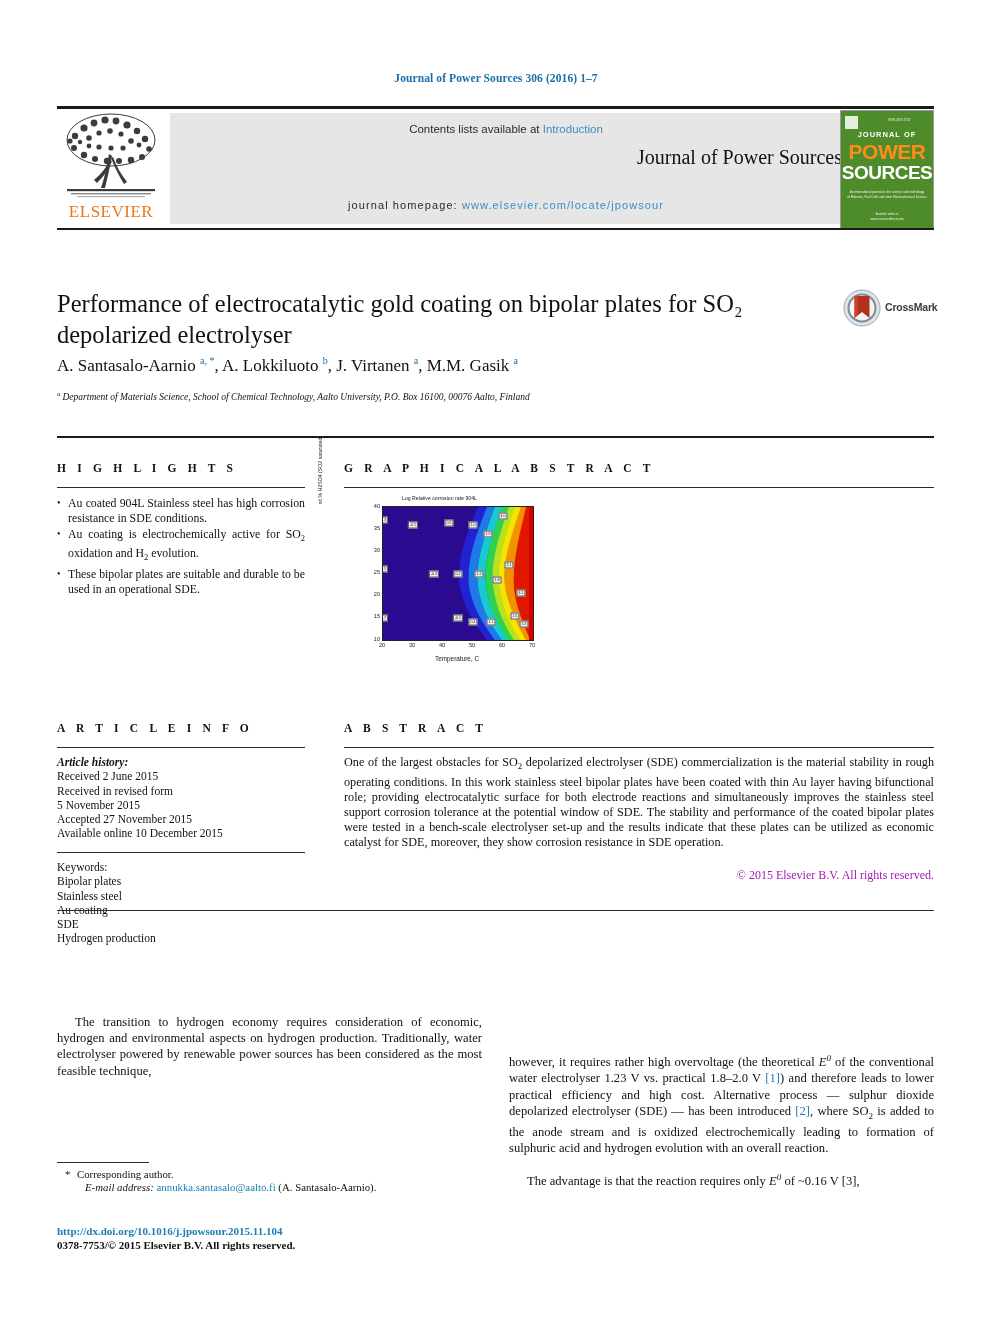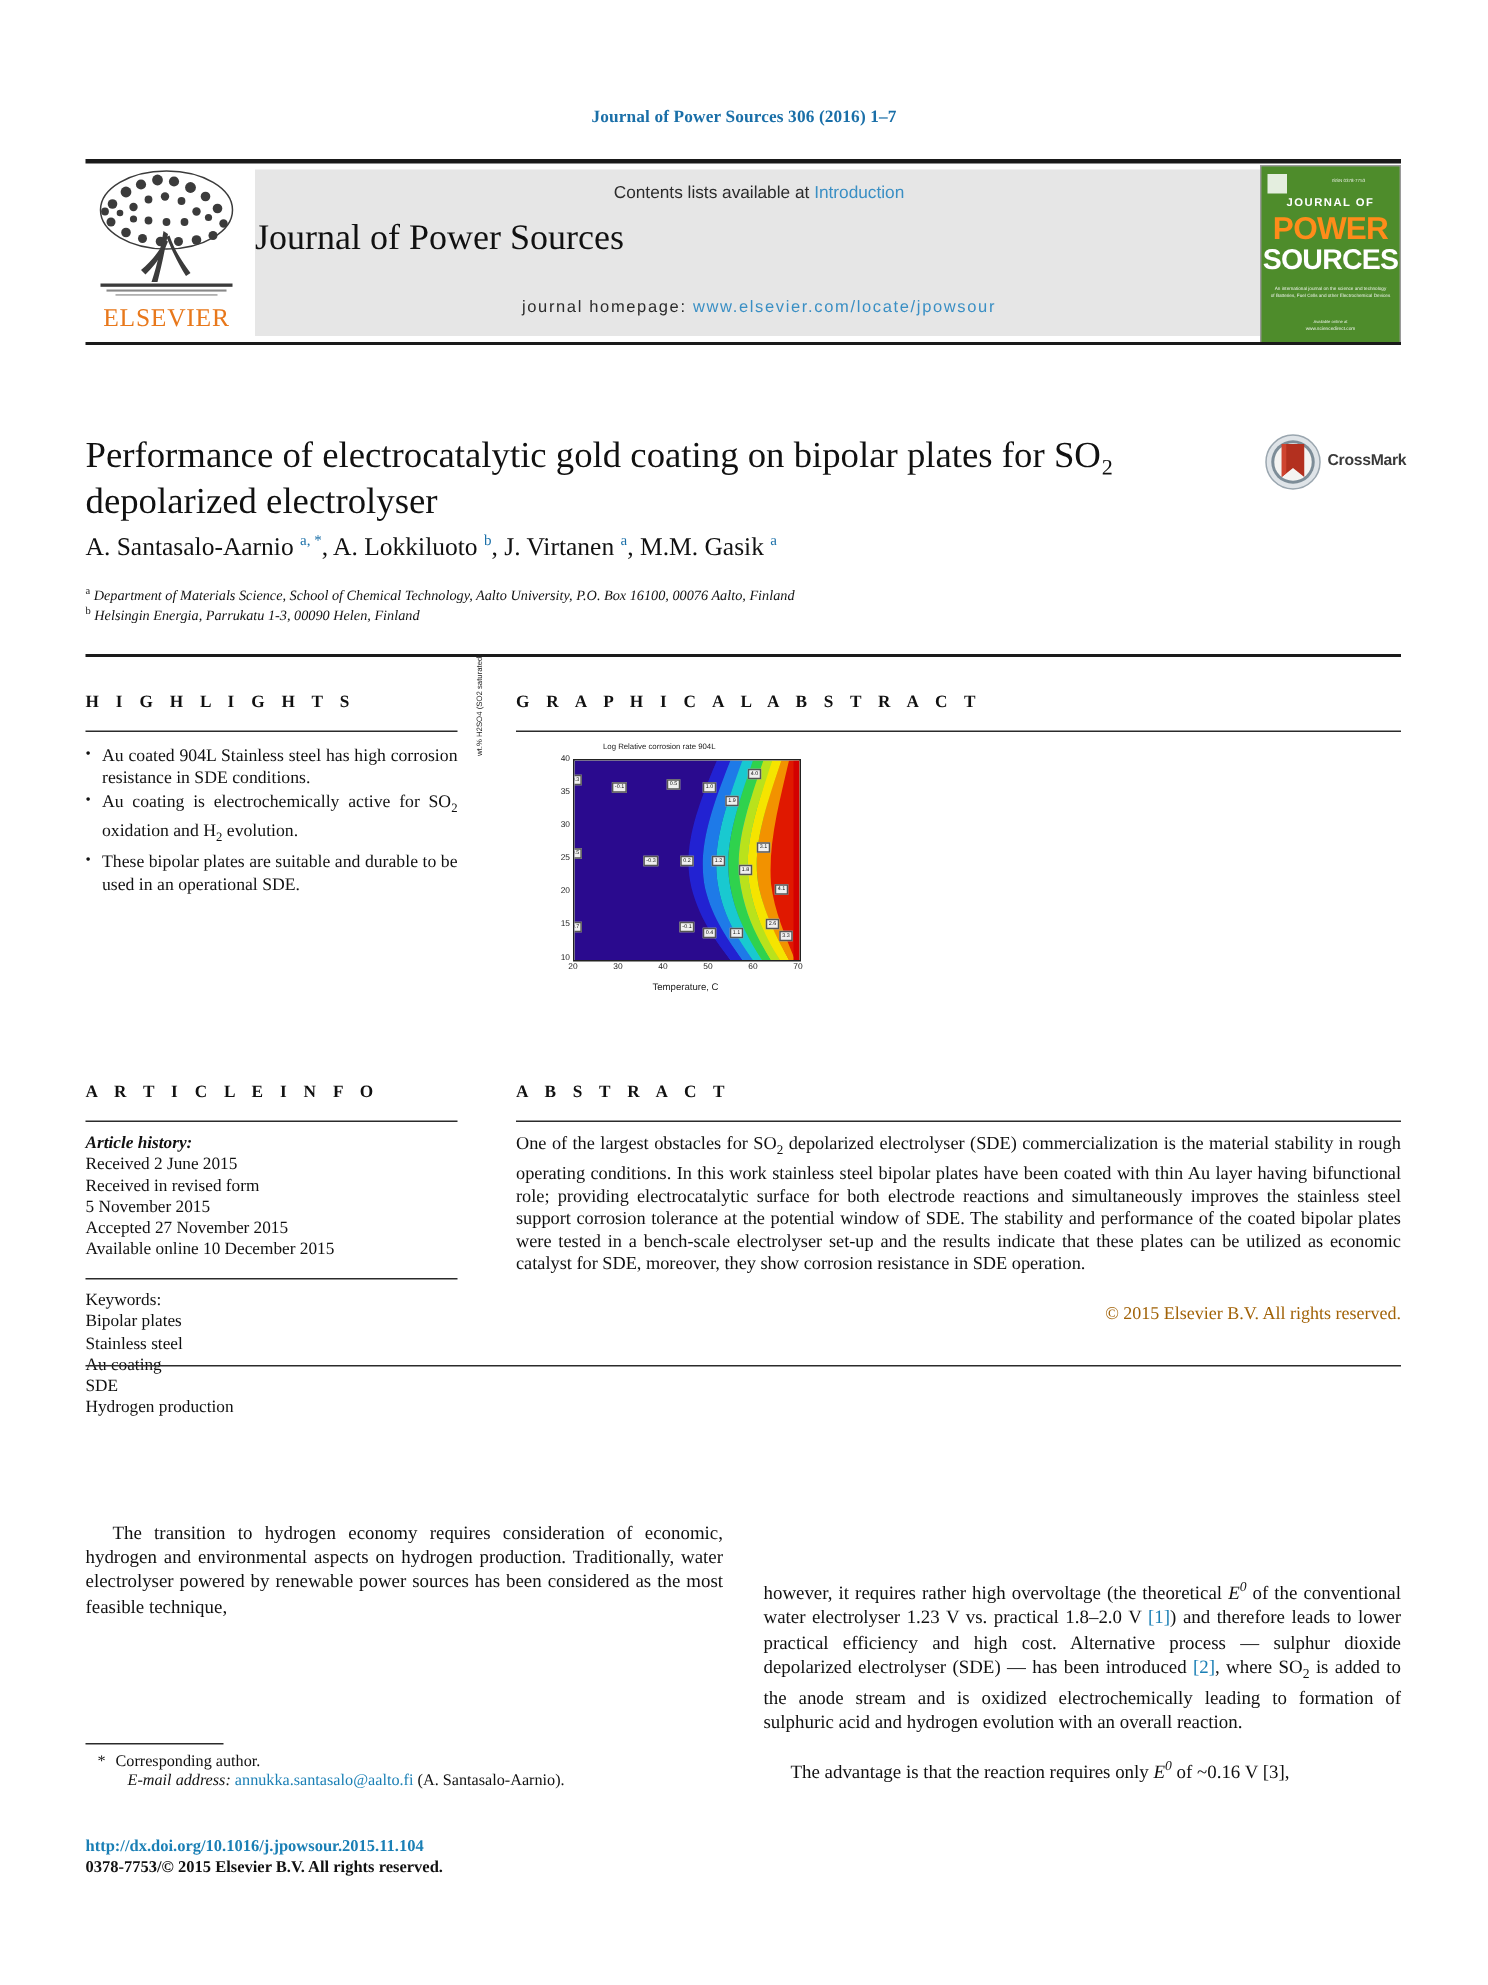--- a/index.html
+++ b/index.html
@@ -26,22 +26,22 @@
   .ms-center{
     position:absolute;left:113px;top:3px;width:672px;height:111px;
     background:#e6e6e6;
   }
   .ms-contents{
     position:absolute;top:10px;left:0;width:672px;text-align:center;
     font-family:"Liberation Sans",sans-serif;font-size:11.5px;color:#2b2b2b;
   }
   .ms-contents a{color:#3a8fc4;text-decoration:none;}
   .ms-jtitle{
-    position:absolute;top:33px;left:0;width:672px;text-align:left;
-    font-family:"Liberation Serif",serif;font-size:24px;color:#111;
+    position:absolute;top:33px;left:0;width:672px;text-align:right;
+    font-family:"Liberation Serif",serif;font-size:20px;color:#111;
   }
   .ms-home{
     position:absolute;top:86px;left:0;width:672px;text-align:center;
     font-family:"Liberation Sans",sans-serif;font-size:11px;color:#2b2b2b;
     letter-spacing:1.1px;
   }
   .ms-home .url{color:#3a8fc4;}
   .ms-cover{
     position:absolute;right:0;top:0;width:92px;height:117px;
     border:1px solid #9a9a9a;background:#4e8c2b;overflow:hidden;
@@ -156,21 +156,21 @@
   
   #ab-head{position:absolute;left:344px;top:722px;}
   .ab-rule{position:absolute;left:344px;top:747px;width:590px;height:1px;background:#2b2b2b;}
   .ab-body{
     position:absolute;left:344px;top:755px;width:590px;
     font-family:"Liberation Serif",serif;font-size:12.2px;line-height:15.1px;
     text-align:justify;color:#111;
   }
   .ab-copy{
     position:absolute;left:344px;top:868px;width:590px;text-align:right;
-    font-family:"Liberation Serif",serif;font-size:12px;color:#a16207;
+    font-family:"Liberation Serif",serif;font-size:12px;color:#a21caf;
   }
   .block-rule-bottom{position:absolute;left:57px;top:910px;width:877px;height:1px;background:#2b2b2b;}
 
   
   .col{position:absolute;width:425px;font-family:"Liberation Serif",serif;
        font-size:12.6px;line-height:16.2px;text-align:justify;color:#111;}
   #colL{left:57px;top:1014px;}
   #colR{left:509px;top:1050px;}
   .h2{font-weight:bold;font-size:13px;margin:0 0 16px 0;}
   .p{margin:0 0 0 0;text-indent:18px;}
@@ -293,21 +293,20 @@
       <path d="M11.5 7 h15 v22 l-7.5 -6 l-7.5 6 Z" fill="#b3301f"></path>
       <path d="M11.5 7 h3 v19.5 l-3 2.5 Z" fill="#cf4430"></path>
     </svg>
     <div class="cm-label">CrossMark</div>
   </div>
 
   <div class="authors">
     A. Santasalo-Aarnio <sup>a, *</sup>, A. Lokkiluoto <sup>b</sup>, J. Virtanen <sup>a</sup>, M.M. Gasik <sup>a</sup>
   </div>
   <div class="affil" id="aff0"><sup>a</sup> <span>Department of Materials Science, School of Chemical Technology, Aalto University, P.O. Box 16100, 00076 Aalto, Finland</span></div>
-  <div class="affil" id="aff1"><sup>b</sup> <span>Helsingin Energia, Parrukatu 1-3, 00090 Helen, Finland</span></div>
 
   <div class="rule-thick" style="top:436px;height:2px;"></div>
 
   <div class="sec-h" id="highlights">H I G H L I G H T S</div>
   <div class="hl-rule"></div>
   <div class="hl-list">
     <ul>
       <li>Au coated 904L Stainless steel has high corrosion resistance in SDE conditions.</li>
       <li>Au coating is electrochemically active for SO<sub>2</sub> oxidation and H<sub>2</sub> evolution.</li>
       <li>These bipolar plates are suitable and durable to be used in an operational SDE.</li>

